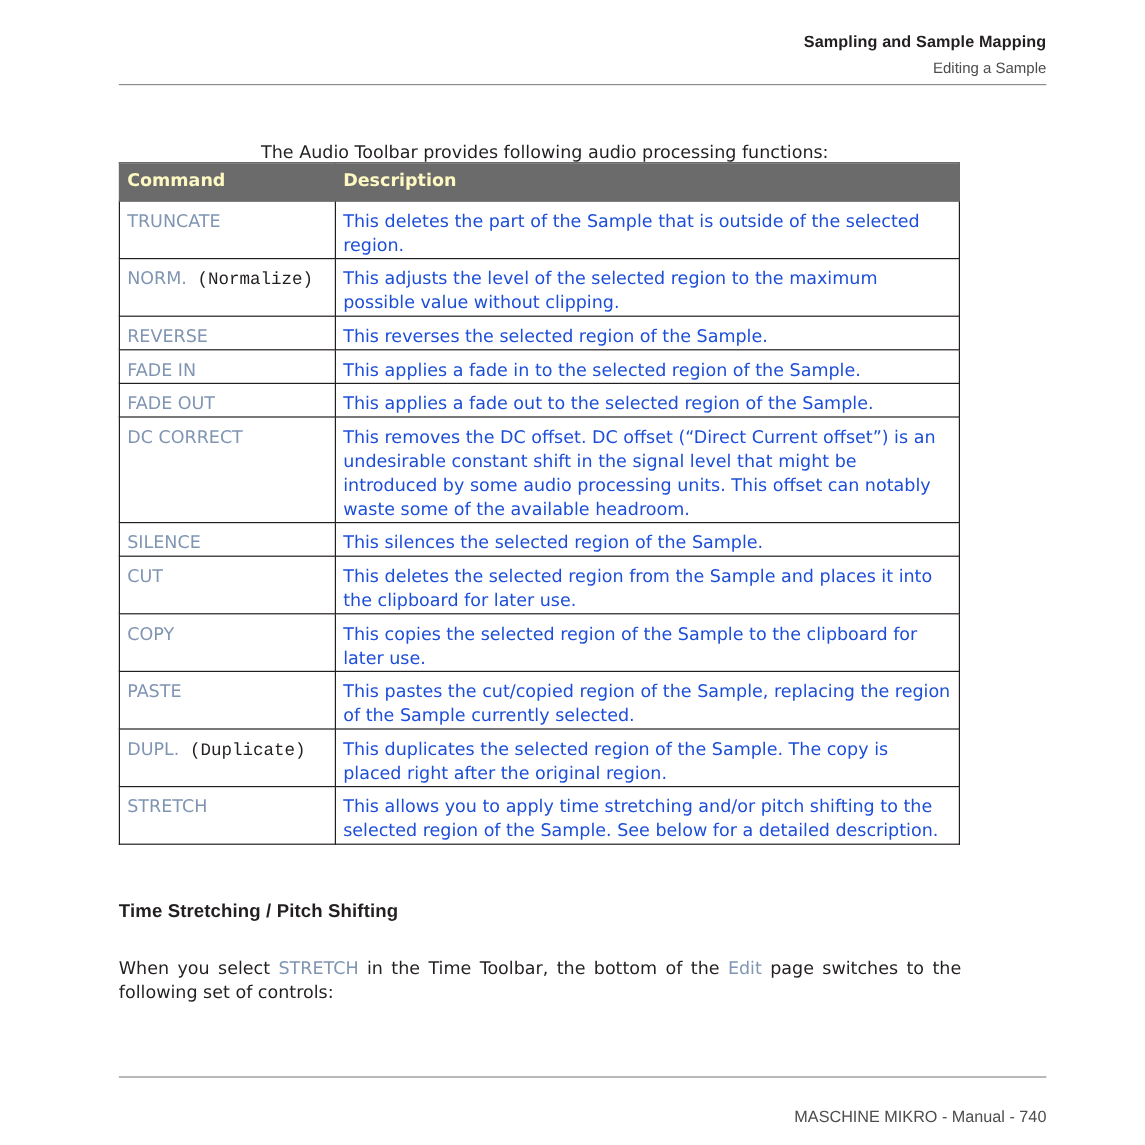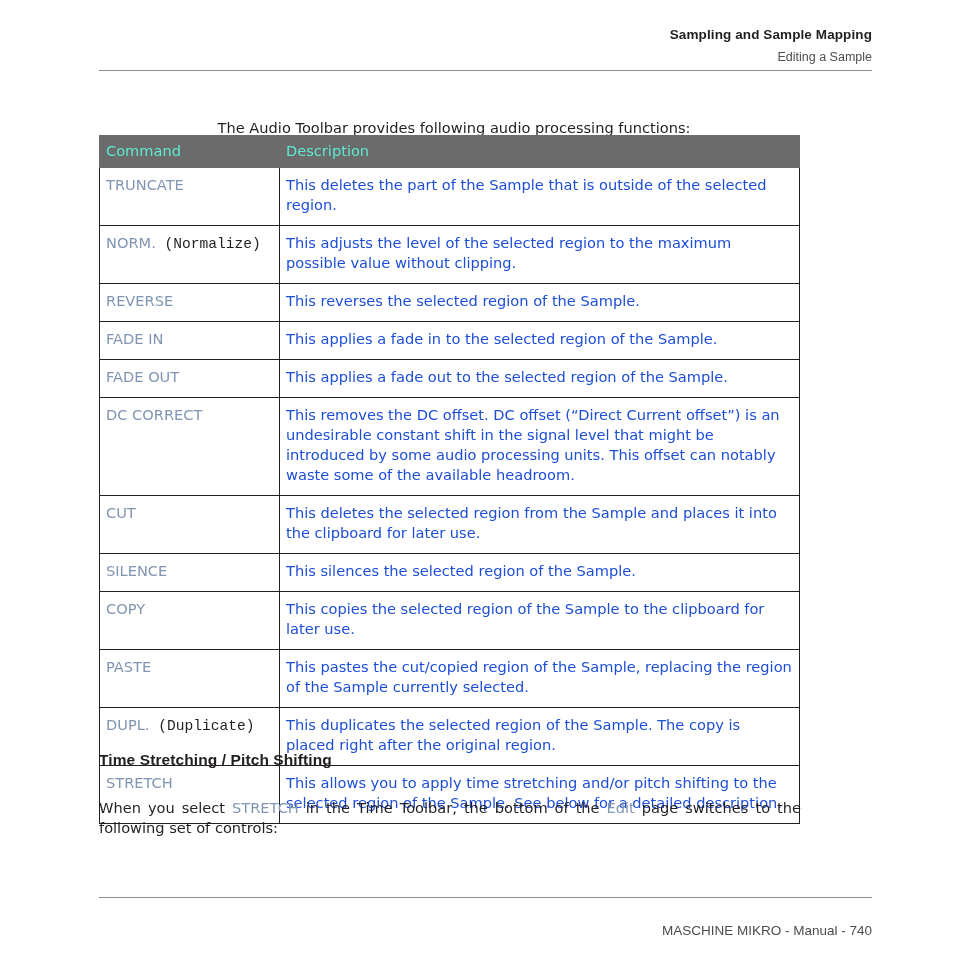--- a/index.html
+++ b/index.html
@@ -79,29 +79,29 @@
     width: 700px;
     border-collapse: collapse;
     table-layout: fixed;
   }
   .tbl col.c1 { width: 180px; }
   .tbl col.c2 { width: 520px; }
 
   .tbl th, .tbl td {
     border: 1px solid #231f20;
     vertical-align: top;
-    padding: 7px 6px 10px 6px;
+    padding: 7px 6px 0 6px;
     font-size: 14.6px;
     line-height: 20px;
   }
   .tbl thead th {
     background: #6b6b6b;
-    color: #5eead4;
+    color: #fef9c3;
     border-color: #6b6b6b;
-    font-weight: normal;
+    font-weight: bold;
     text-align: left;
     padding: 5px 6px 6px 6px;
     font-size: 14.6px;
   }
   .cmd {
     color: #8095b2;
   }
   .cmd .plain {
     color: #231f20;
     font-family: Liberation Mono, monospace;
@@ -203,26 +203,26 @@
         </tr>
         <tr>
           <td class="cmd"><span>FADE OUT</span></td>
           <td class="desc">This applies a fade out to the selected region of the Sample.</td>
         </tr>
         <tr>
           <td class="cmd"><span>DC CORRECT</span></td>
           <td class="desc">This removes the DC offset. DC offset (“Direct Current offset”) is an undesirable constant shift in the signal level that might be introduced by some audio processing units. This offset can notably waste some of the available headroom.</td>
         </tr>
         <tr>
+          <td class="cmd"><span>SILENCE</span></td>
+          <td class="desc">This silences the selected region of the Sample.</td>
+        </tr>
+        <tr>
           <td class="cmd"><span>CUT</span></td>
           <td class="desc">This deletes the selected region from the Sample and places it into the clipboard for later use.</td>
-        </tr>
-        <tr>
-          <td class="cmd"><span>SILENCE</span></td>
-          <td class="desc">This silences the selected region of the Sample.</td>
         </tr>
         <tr>
           <td class="cmd"><span>COPY</span></td>
           <td class="desc">This copies the selected region of the Sample to the clipboard for later use.</td>
         </tr>
         <tr>
           <td class="cmd"><span>PASTE</span></td>
           <td class="desc">This pastes the cut/copied region of the Sample, replacing the region of the Sample currently selected.</td>
         </tr>
         <tr>

